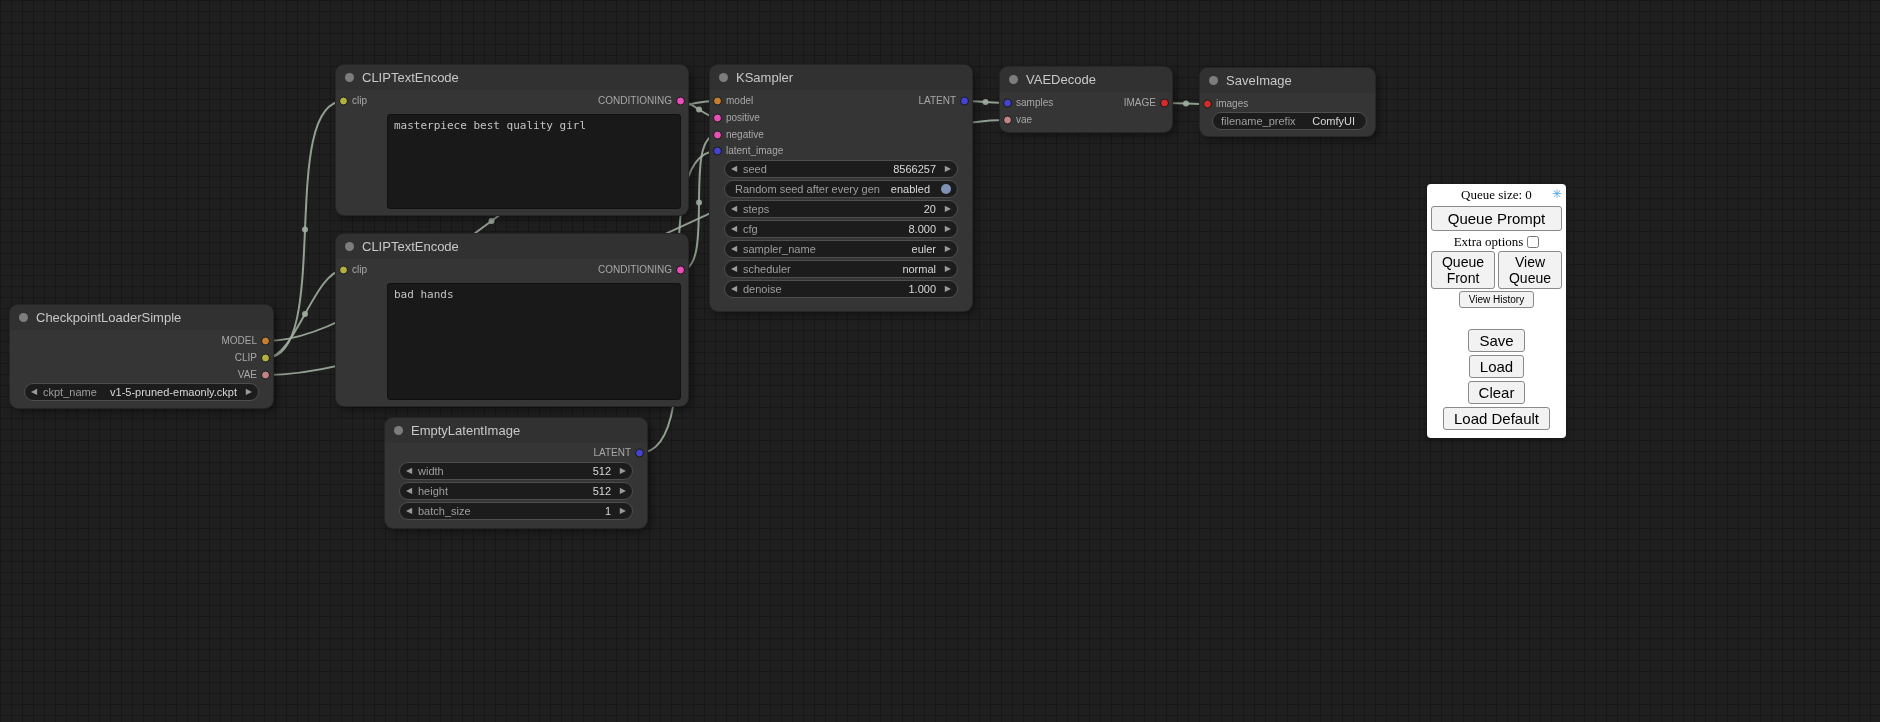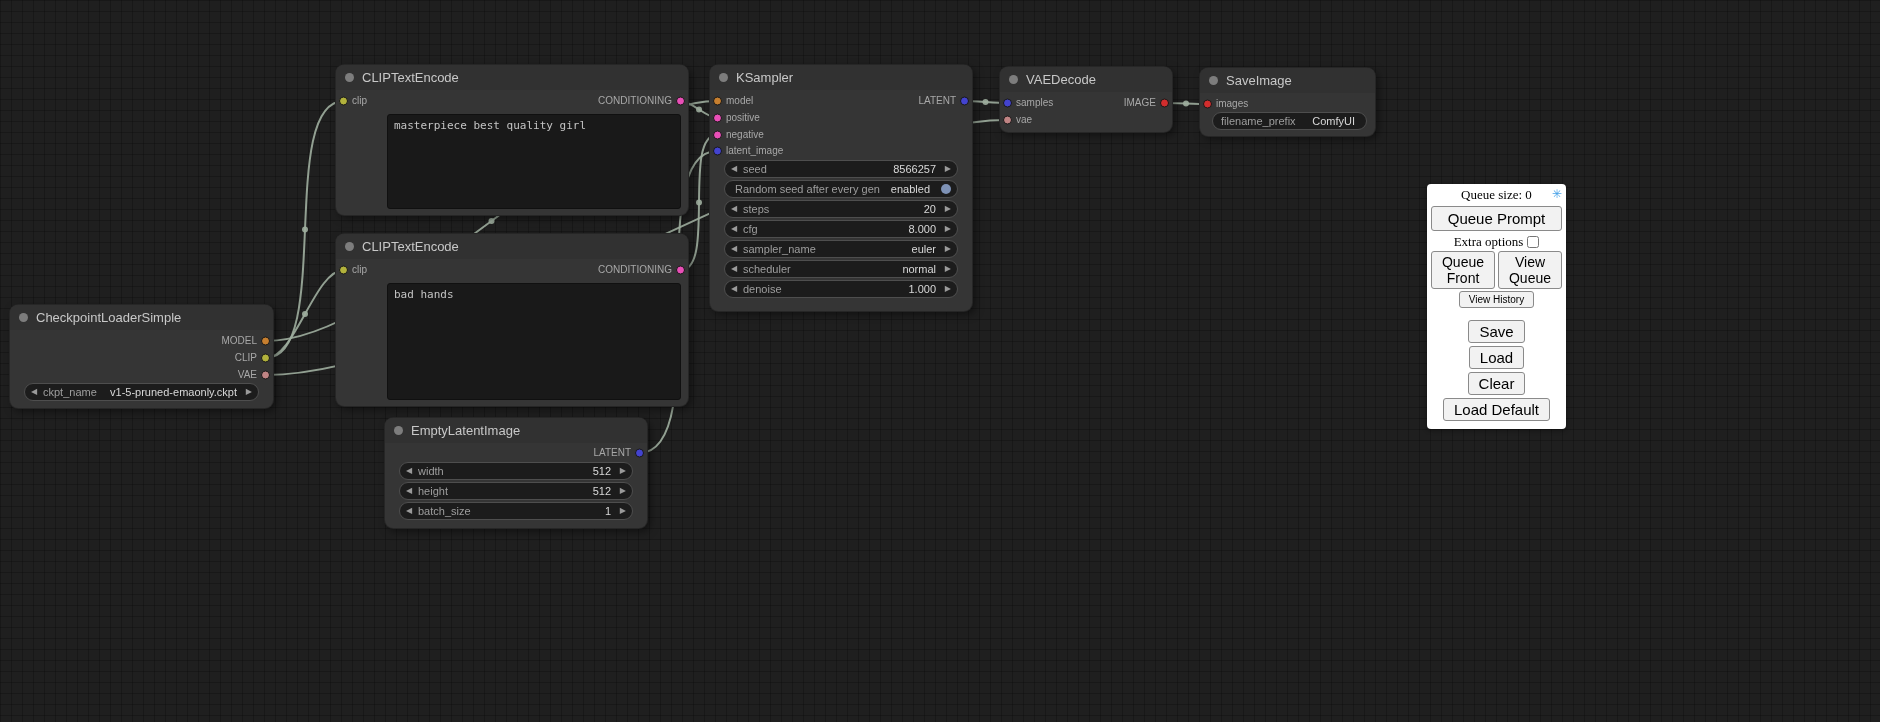--- a/index.html
+++ b/index.html
@@ -68,21 +68,21 @@
     font-family:"Liberation Sans","DejaVu Sans",sans-serif;cursor:pointer;
   }
   .btn.queue-prompt{display:block;width:100%;font-size:15px;padding:3px 0;margin:3px 0 2px;}
   .extra-options{display:flex;align-items:center;justify-content:center;gap:4px;font-size:13px;margin:3px 0 2px;height:15px;}
   .extra-options input{width:12px;height:12px;margin:0;}
   .btn-row{display:flex;gap:3px;margin:2px 0;}
   .btn.small{font-size:14px;padding:2px 1px;}
   .btn-row .btn.small{flex:1;}
   .btn.view-history{display:block;margin:2px auto;font-size:10px;padding:2px 9px;}
   .btn.big{display:block;margin:3px auto;font-size:15px;padding:2px 10px;}
-  .btn.big.first{margin-top:12px;}
+  .btn.big.first{margin-top:21px;}
 </style>
 </head>
 <body>
 
 <div class="canvas">
 
   <svg id="links">
       <path d="M 266 341 C 393.72064241930514 341 589.2793575806949 101 717 101" stroke="#9fae9f" fill="none" stroke-width="2" opacity="0.9"></path>
       <circle cx="491.5" cy="221" r="3" fill="#9fae9f" opacity="0.9"></circle>
       <path d="M 266 358 C 333.14396845584866 358 276.85603154415134 101 344 101" stroke="#9fae9f" fill="none" stroke-width="2" opacity="0.9"></path>

